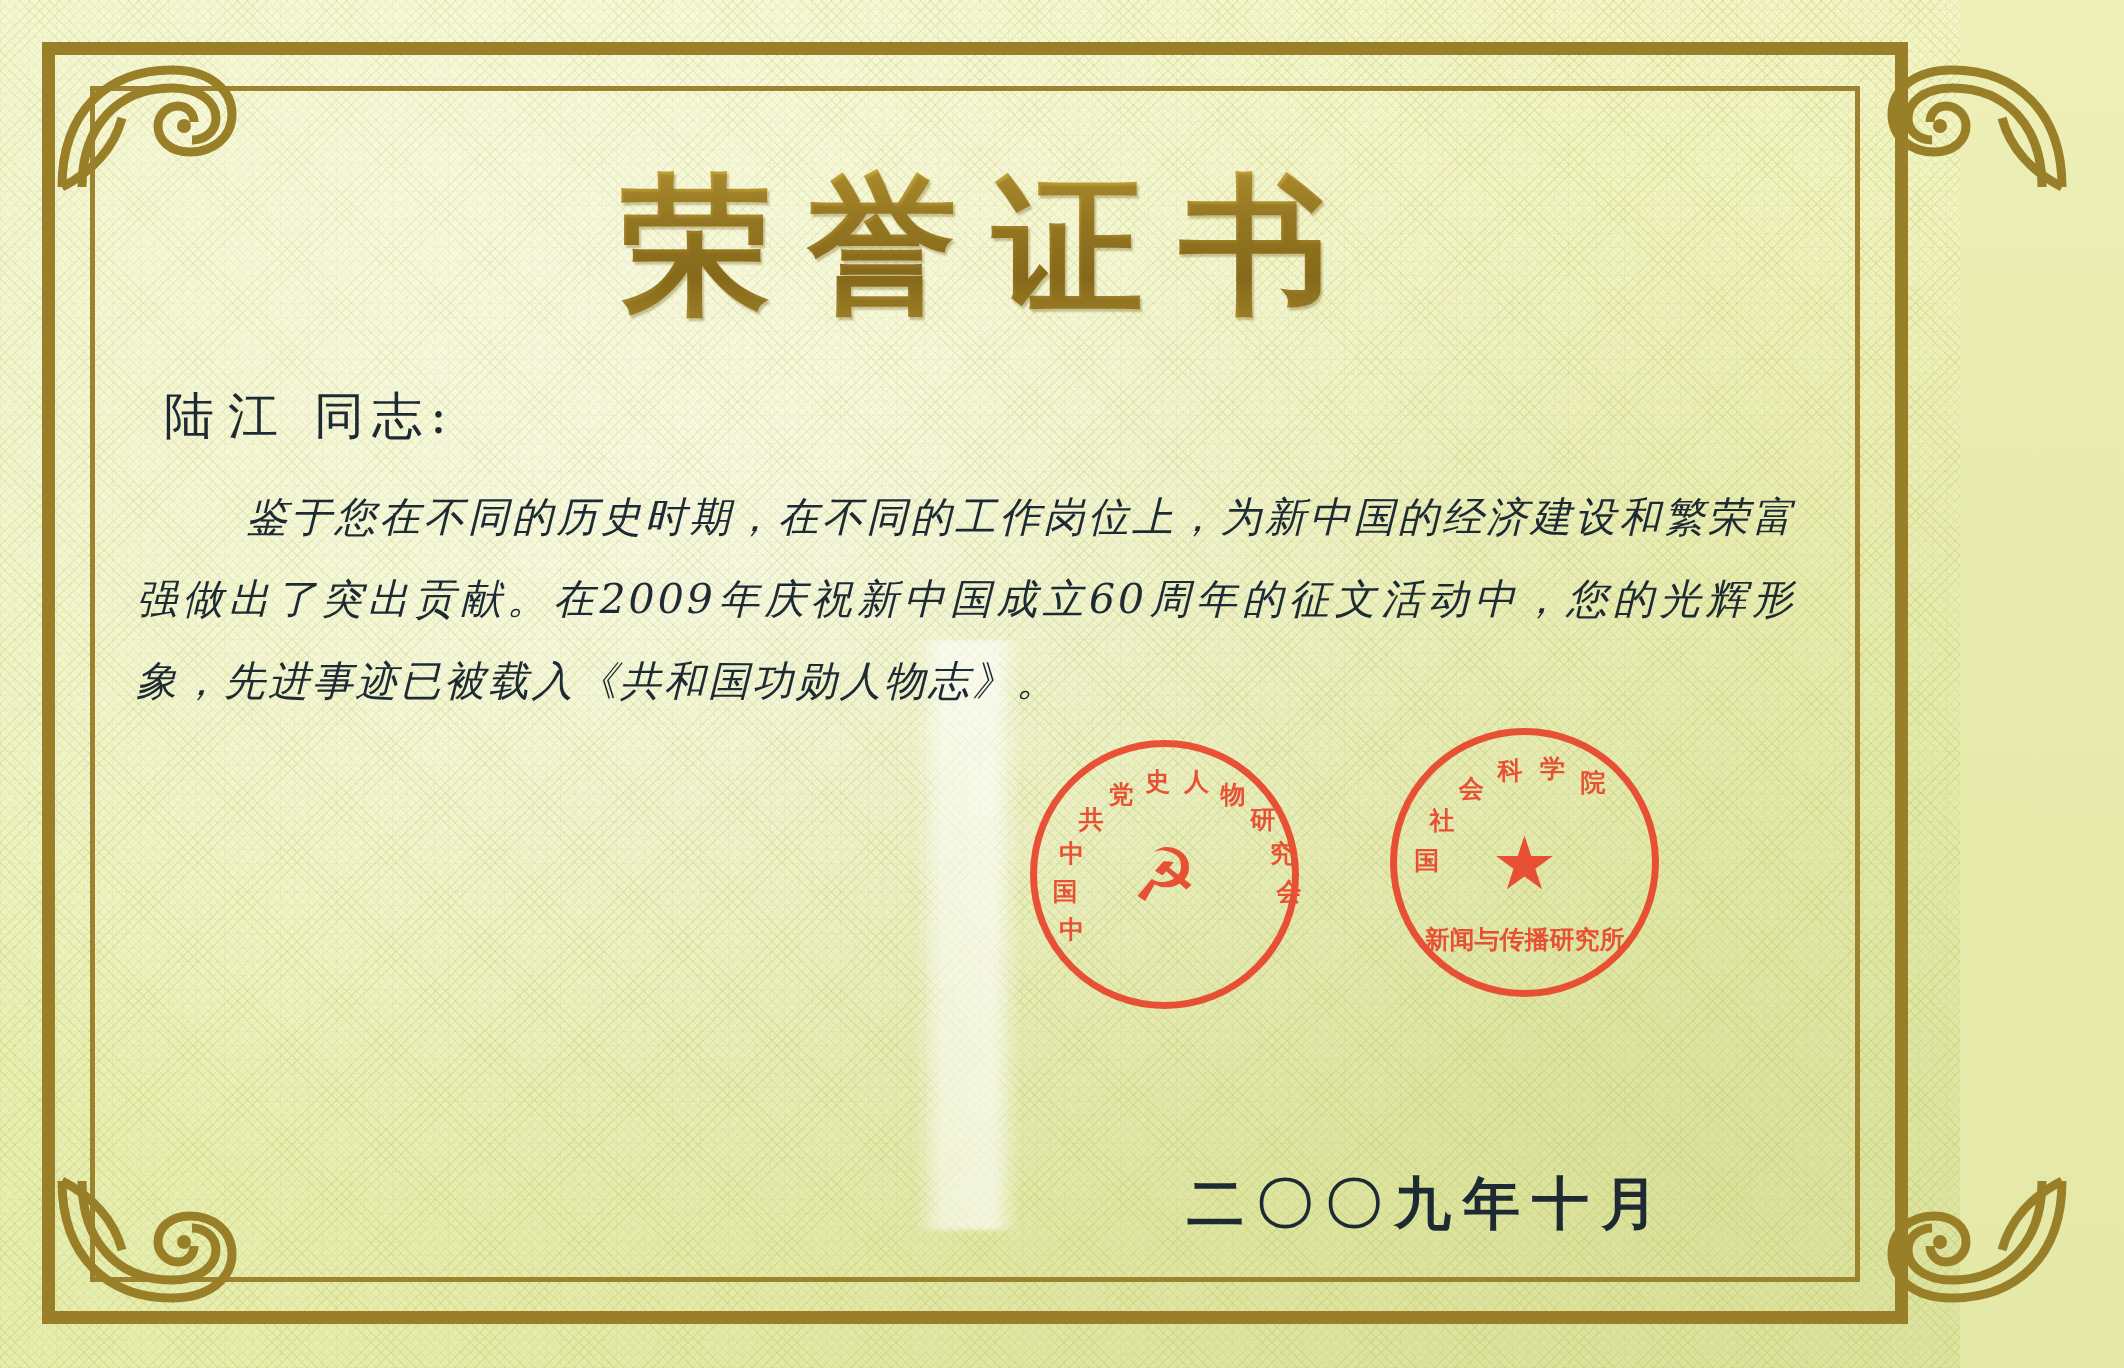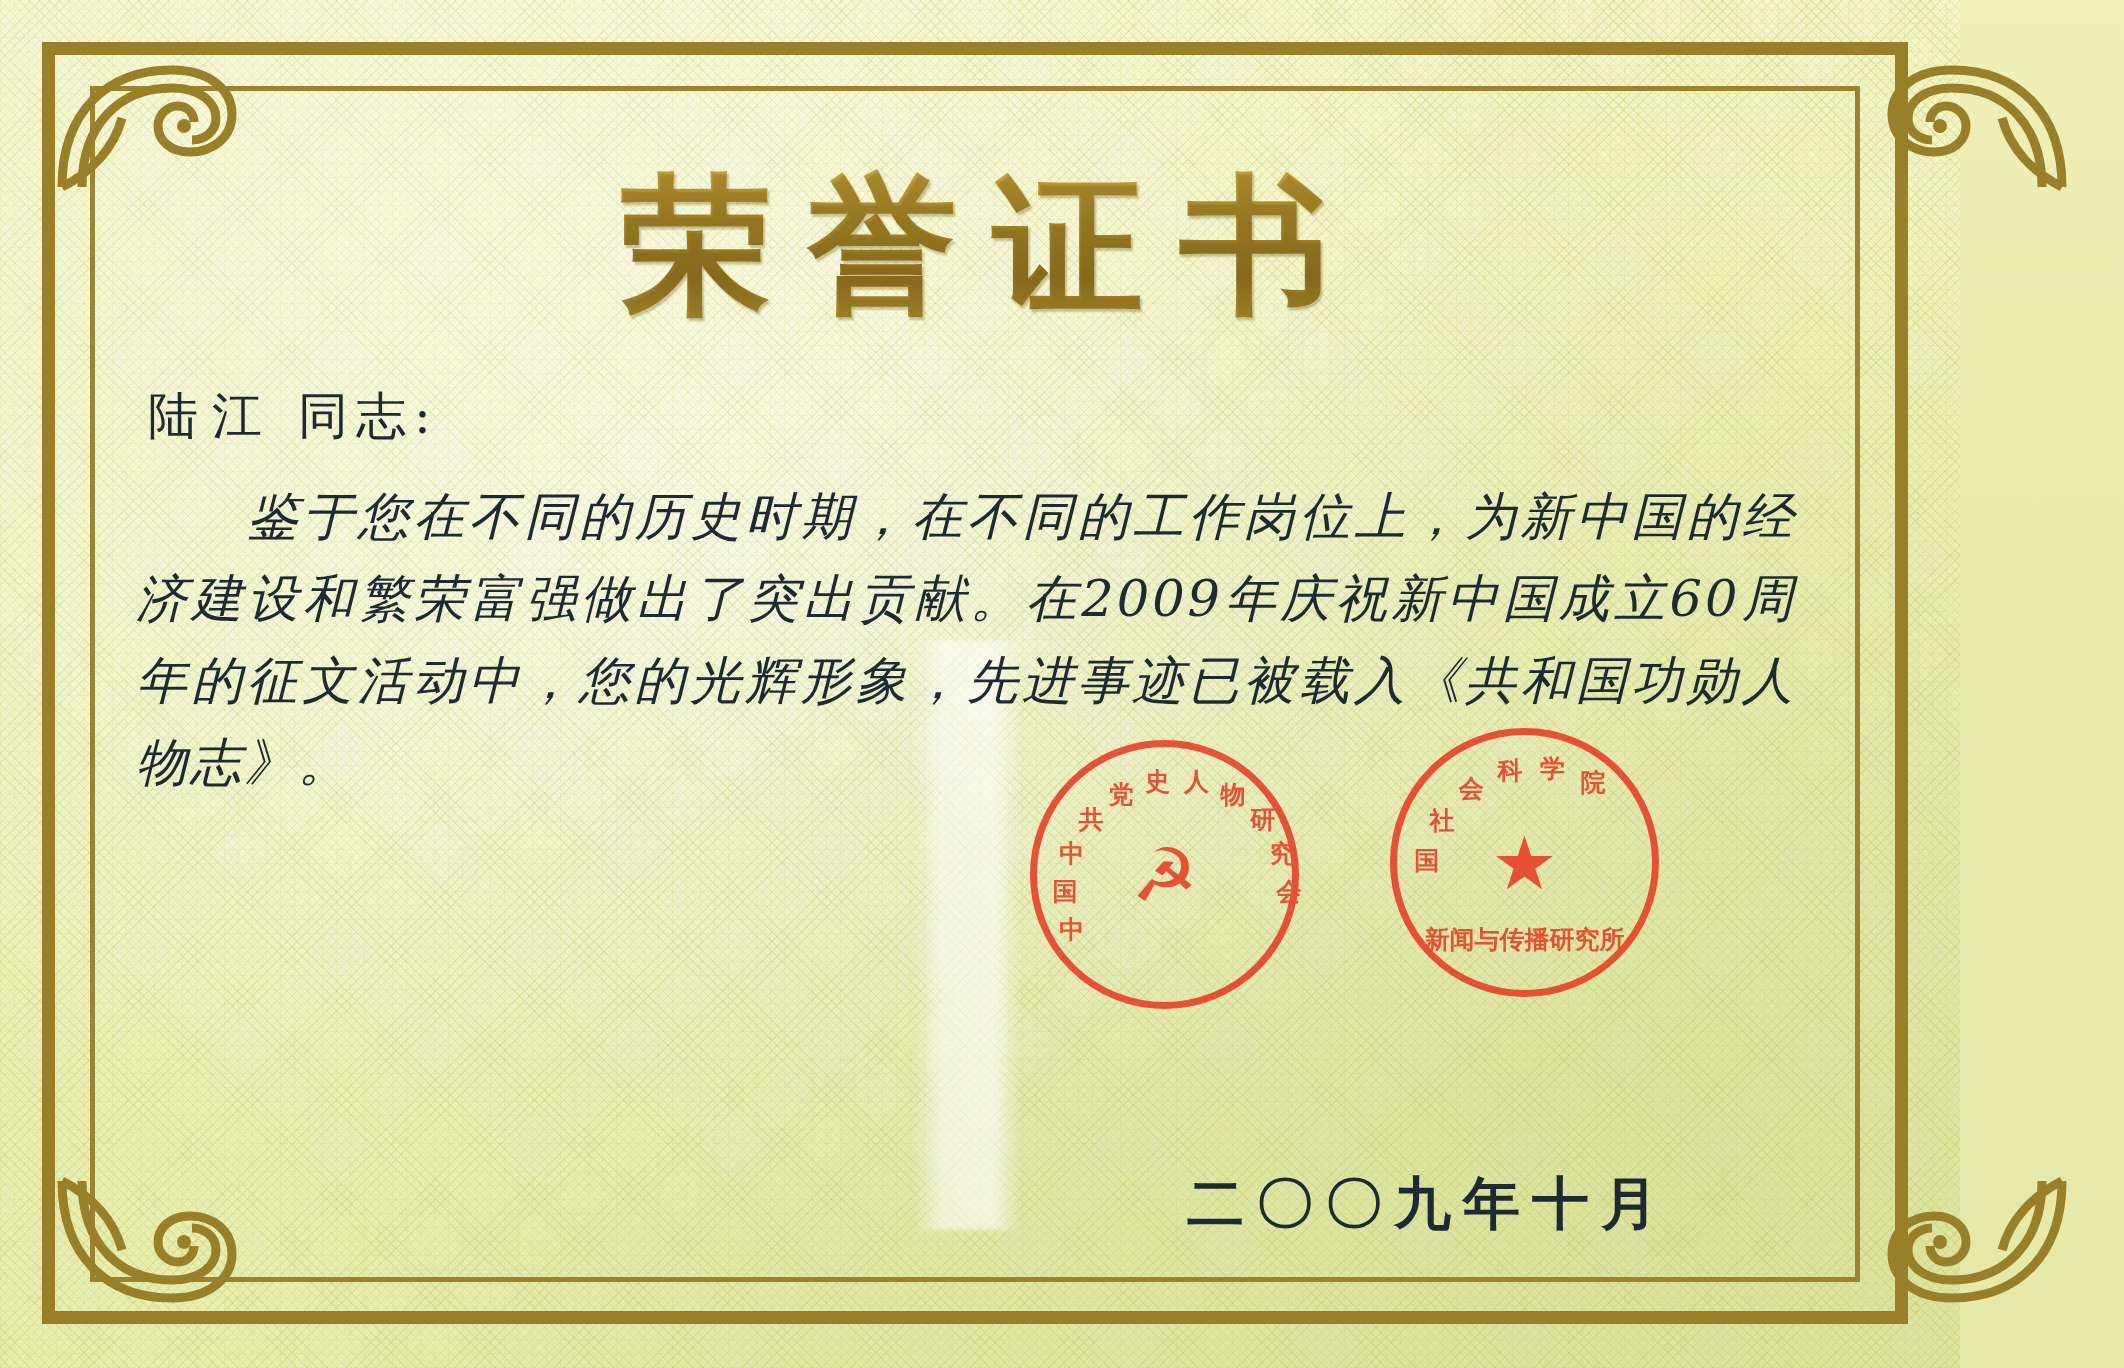--- a/index.html
+++ b/index.html
@@ -124,37 +124,37 @@
     background: linear-gradient(180deg, #c9a63c 0%, #a4842a 35%, #8d6f1e 70%, #b59434 100%);
     -webkit-background-clip: text;
     background-clip: text;
     -webkit-text-fill-color: transparent;
     text-shadow: 2px 3px 2px rgba(120,95,20,0.35);
     line-height: 1.1;
   }
 
   .salutation {
     margin-top: 56px;
-    margin-left: 28px;
+    margin-left: 44px;
     font-family: "DejaVu Serif", serif;
     font-size: 50px;
     color: #1e2a33;
     letter-spacing: 8px;
   }
   .salutation .name {
     letter-spacing: 14px;
     padding-right: 22px;
   }
 
   .body-text {
     margin-top: 26px;
     margin-left: 16px;
     width: 1660px;
     font-family: "DejaVu Serif", serif;
-    font-size: 51px;
+    font-size: 41px;
     line-height: 82px;
     color: #1d2a33;
     letter-spacing: 3px;
     text-align: justify;
     font-style: italic;
   }
   .body-text .indent { display: inline-block; width: 110px; }
 
   .closing {
     margin-top: 34px;

